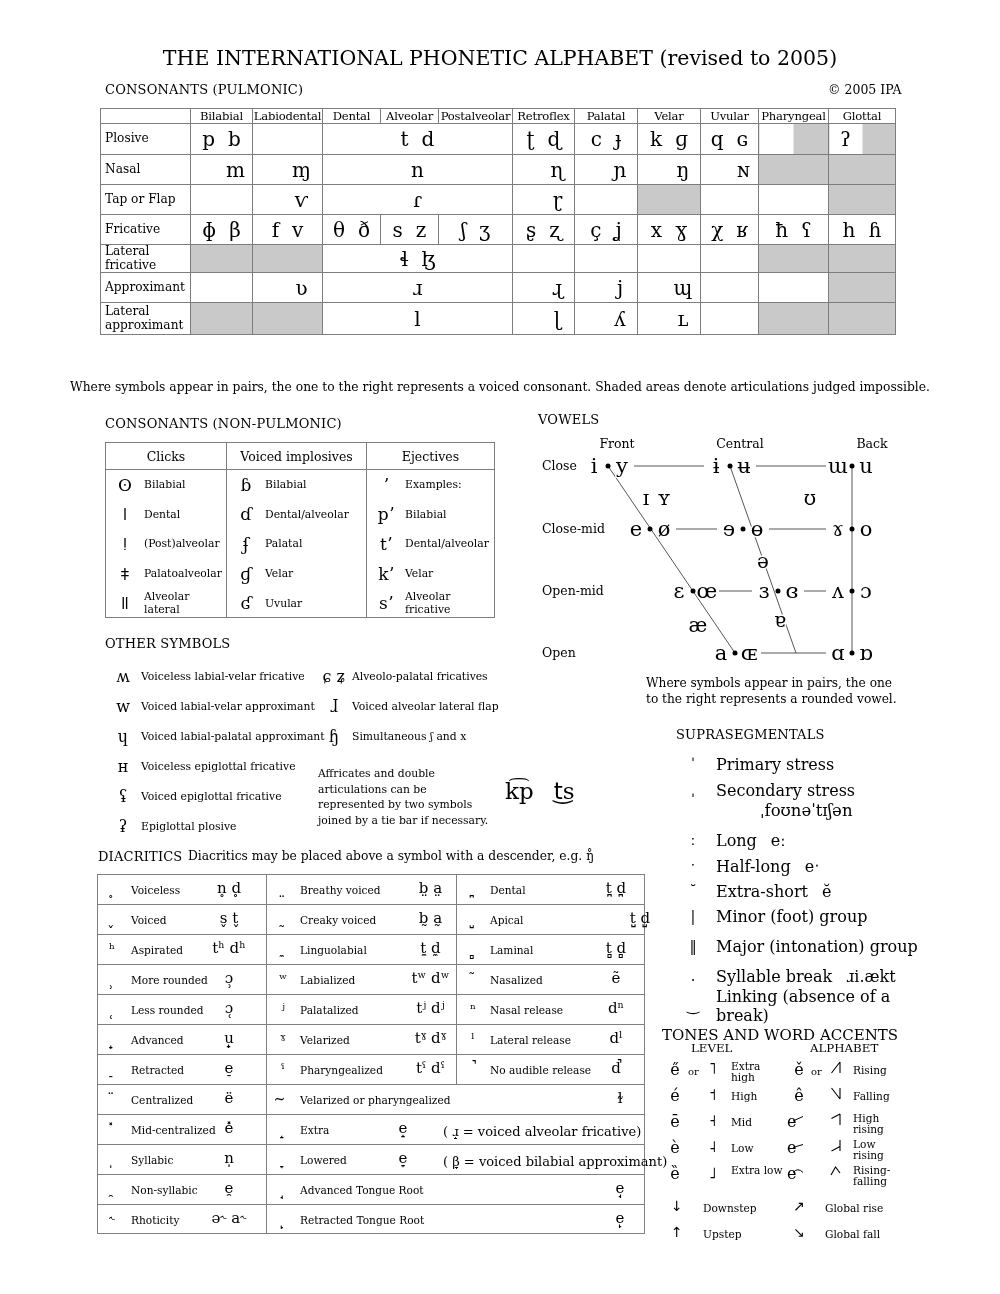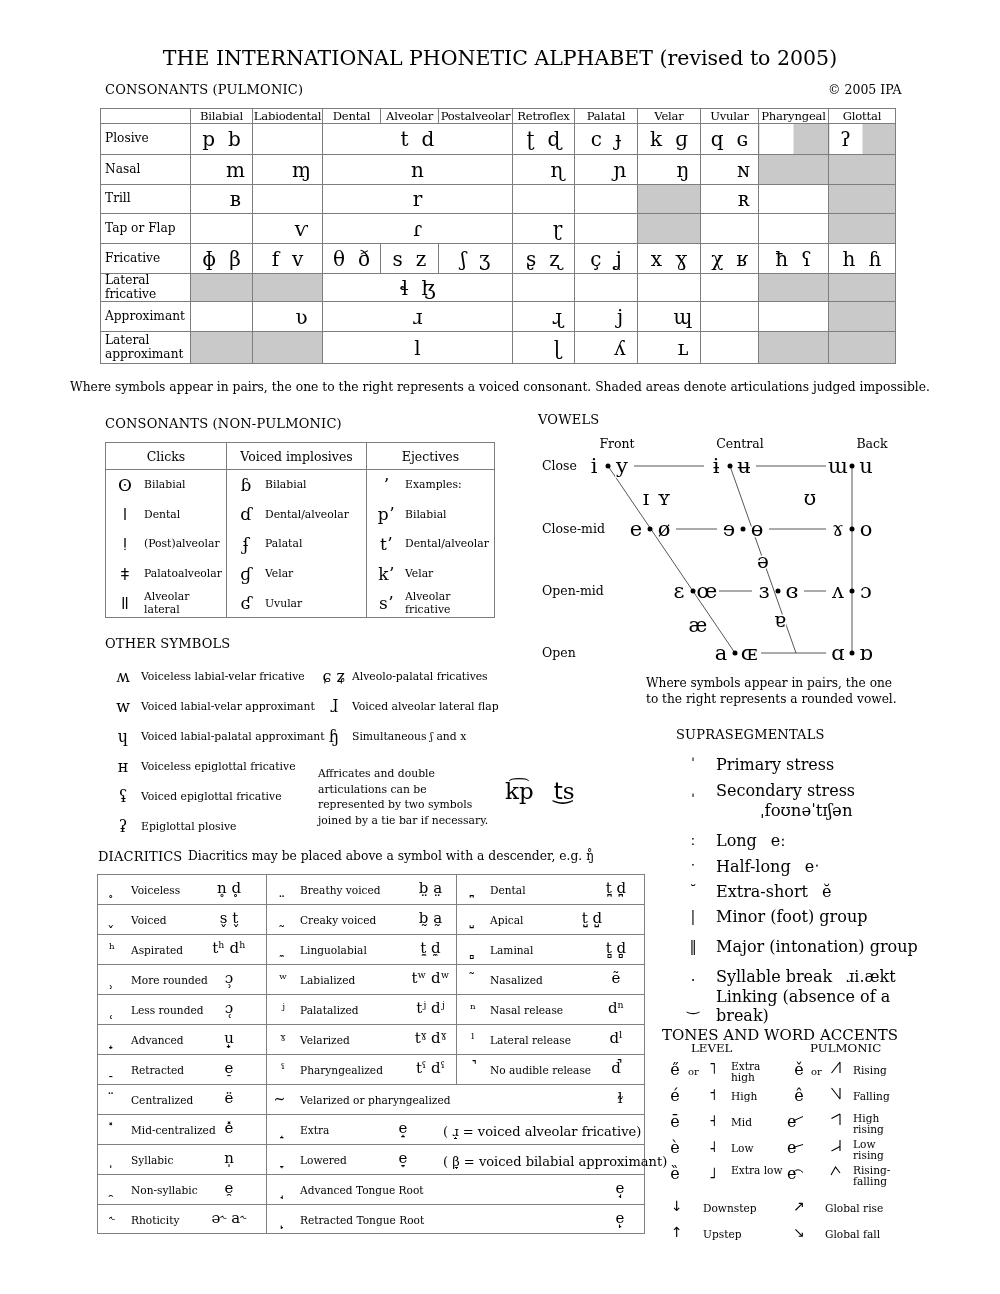--- a/index.html
+++ b/index.html
@@ -191,44 +191,20 @@
             <div class="cc off-r">
               <span>ŋ</span>
             </div>
           </td>
           <td>
             <div class="cc off-r">
               <span>ɴ</span>
             </div>
           </td>
           <td class="shf"></td>
-          <td class="shf"></td>
-        </tr>
-        <tr style="height: 29px;">
-          <td class="rl">Trill</td>
-          <td>
-            <div class="cc off-r">
-              <span>ʙ</span>
-            </div>
-          </td>
-          <td></td>
-          <td colspan="3">
-            <div class="cc">
-              <span>r</span>
-            </div>
-          </td>
-          <td></td>
-          <td></td>
-          <td class="shf"></td>
-          <td>
-            <div class="cc off-r">
-              <span>ʀ</span>
-            </div>
-          </td>
-          <td></td>
           <td class="shf"></td>
         </tr>
         <tr style="height: 30px;">
           <td class="rl">Tap or Flap</td>
           <td></td>
           <td>
             <div class="cc off-r">
               <span>ⱱ</span>
             </div>
           </td>
@@ -646,21 +622,21 @@
     </div>
     <div class="drow" style="top: 30px;">
       <span class="dmark" style="left: 0px;">&nbsp;̬</span>
       <span class="dlab" style="left: 33px;">Voiced</span>
       <span class="dex" style="left: 100px; width: 62px;">s̬ t̬</span>
       <span class="dmark" style="left: 171px;">&nbsp;̰</span>
       <span class="dlab" style="left: 202px;">Creaky voiced</span>
       <span class="dex" style="left: 305px; width: 55px;">b̰ a̰</span>
       <span class="dmark" style="left: 361px;">&nbsp;̺</span>
       <span class="dlab" style="left: 392px;">Apical</span>
-      <span class="dex" style="left: 468px; width: 52px; text-align: center;">t̺ d̺</span>
+      <span class="dex" style="left: 516px; width: 52px; text-align: center;">t̺ d̺</span>
     </div>
     <div class="drow" style="top: 60px;">
       <span class="dmark" style="left: 0px;">ʰ</span>
       <span class="dlab" style="left: 33px;">Aspirated</span>
       <span class="dex" style="left: 100px; width: 62px;">tʰ dʰ</span>
       <span class="dmark" style="left: 171px;">&nbsp;̼</span>
       <span class="dlab" style="left: 202px;">Linguolabial</span>
       <span class="dex" style="left: 305px; width: 55px;">t̼ d̼</span>
       <span class="dmark" style="left: 361px;">&nbsp;̻</span>
       <span class="dlab" style="left: 392px;">Laminal</span>
@@ -750,21 +726,21 @@
       <span class="dex" style="left: 100px; width: 62px;">ə˞ a˞</span>
       <span class="dmark" style="left: 171px;">&nbsp;̙</span>
       <span class="dlab" style="left: 202px;">Retracted Tongue Root</span>
       <span class="dex" style="left: 500px; width: 44px;">e̙</span>
     </div>
   </div>
 
 <div class="abs" id="tone-wrap">
   <div id="tone-head">TONES AND WORD ACCENTS</div>
   <div class="tsub" style="left:36px">LEVEL</div>
-  <div class="tsub" style="left:155px">PULMONIC</div>
+  <div class="tsub" style="left:155px">ALPHABET</div>
 <div class="trow" style="top: 32px; left: 0px; width: 130px;">
       <span class="tv" style="left: 8px;">e̋</span>
       <span class="tor" style="left: 33px;">or</span>
       <span class="tbar" style="left: 54px;">˥</span>
       <span class="tlab" style="left: 76px;">Extra high</span>
     </div>
     <div class="trow" style="top: 58px; left: 0px; width: 130px;">
       <span class="tv" style="left: 8px;">é</span>
       <span class="tbar" style="left: 54px;">˦</span>
       <span class="tlab one" style="left: 76px;">High</span>

